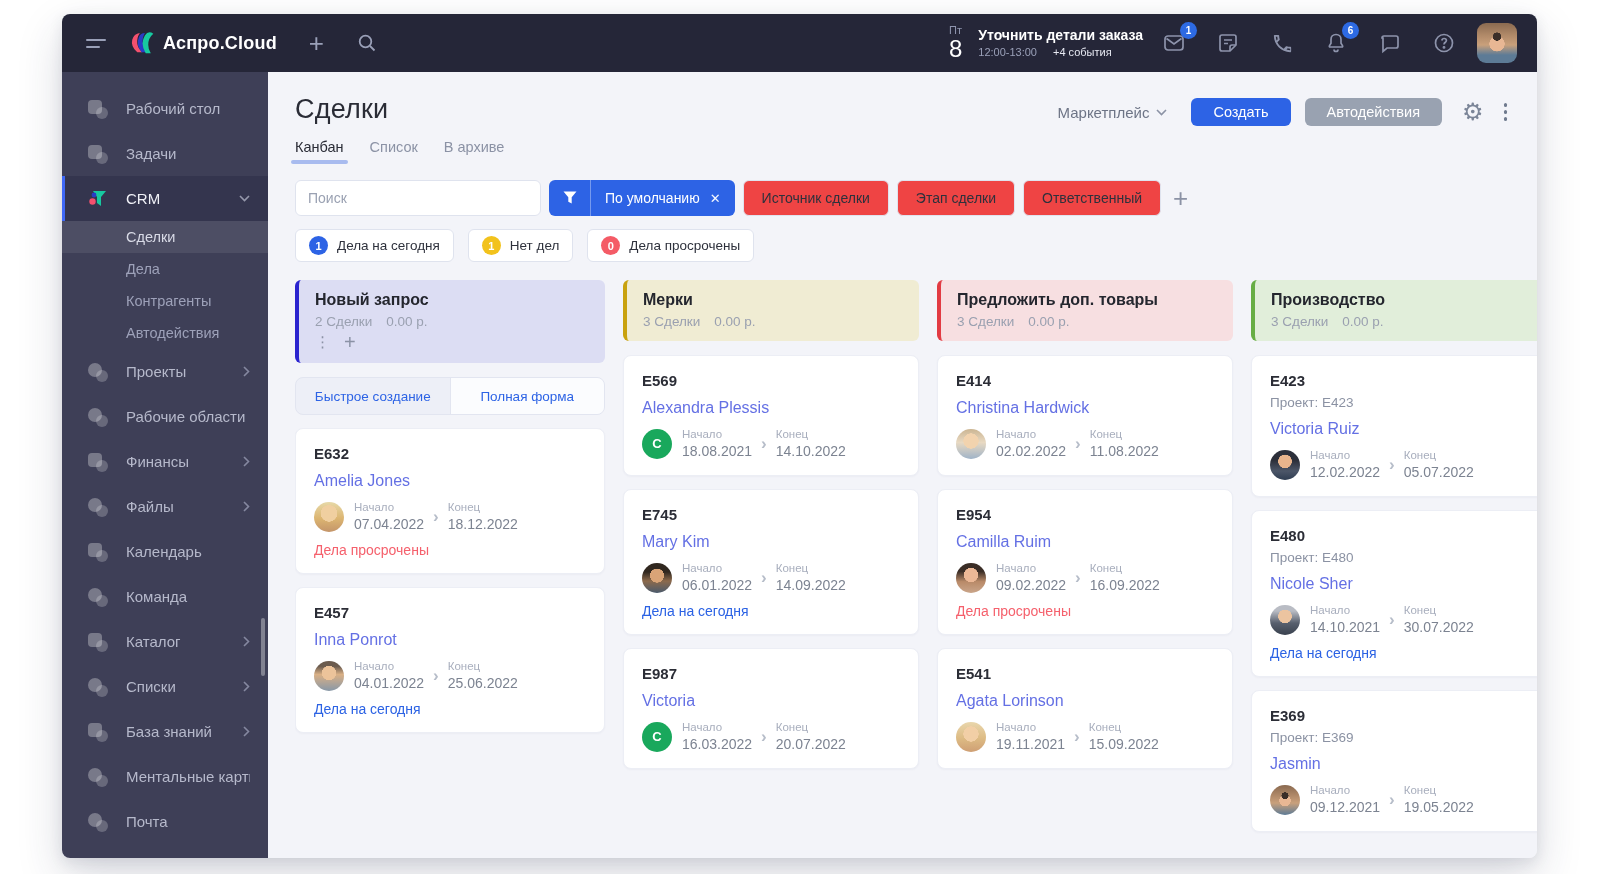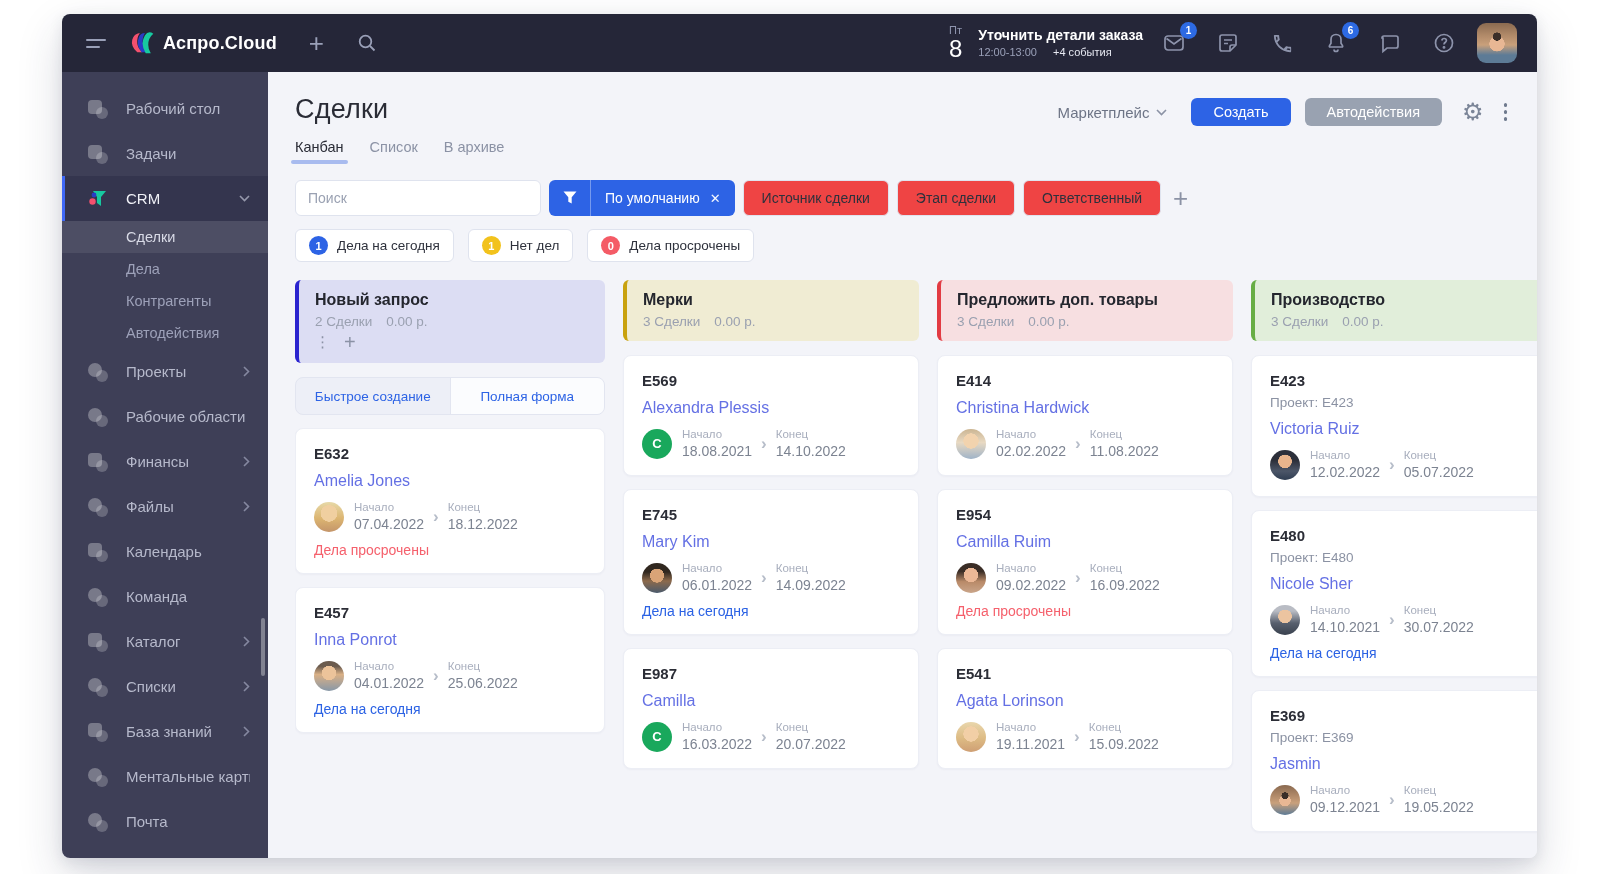--- a/index.html
+++ b/index.html
@@ -540,21 +540,21 @@
                 <span class="date-chev">›</span>
                 <div class="date-block">
                     <div class="date-label">Конец</div>
                     <div class="date-value">14.09.2022</div>
                   </div>
               </div>
               <div class="card-status st-today">Дела на сегодня</div>
             </article>
             <article class="card">
               <div class="card-id">E987</div>
-              <a class="card-contact">Camilla</a>
+              <a class="card-contact">Victoria</a>
               <div class="card-dates">
                 <span class="avatar av-initial">C</span>
                 <div class="date-block">
                     <div class="date-label">Начало</div>
                     <div class="date-value">16.03.2022</div>
                   </div>
                 <span class="date-chev">›</span>
                 <div class="date-block">
                     <div class="date-label">Конец</div>
                     <div class="date-value">20.07.2022</div>

